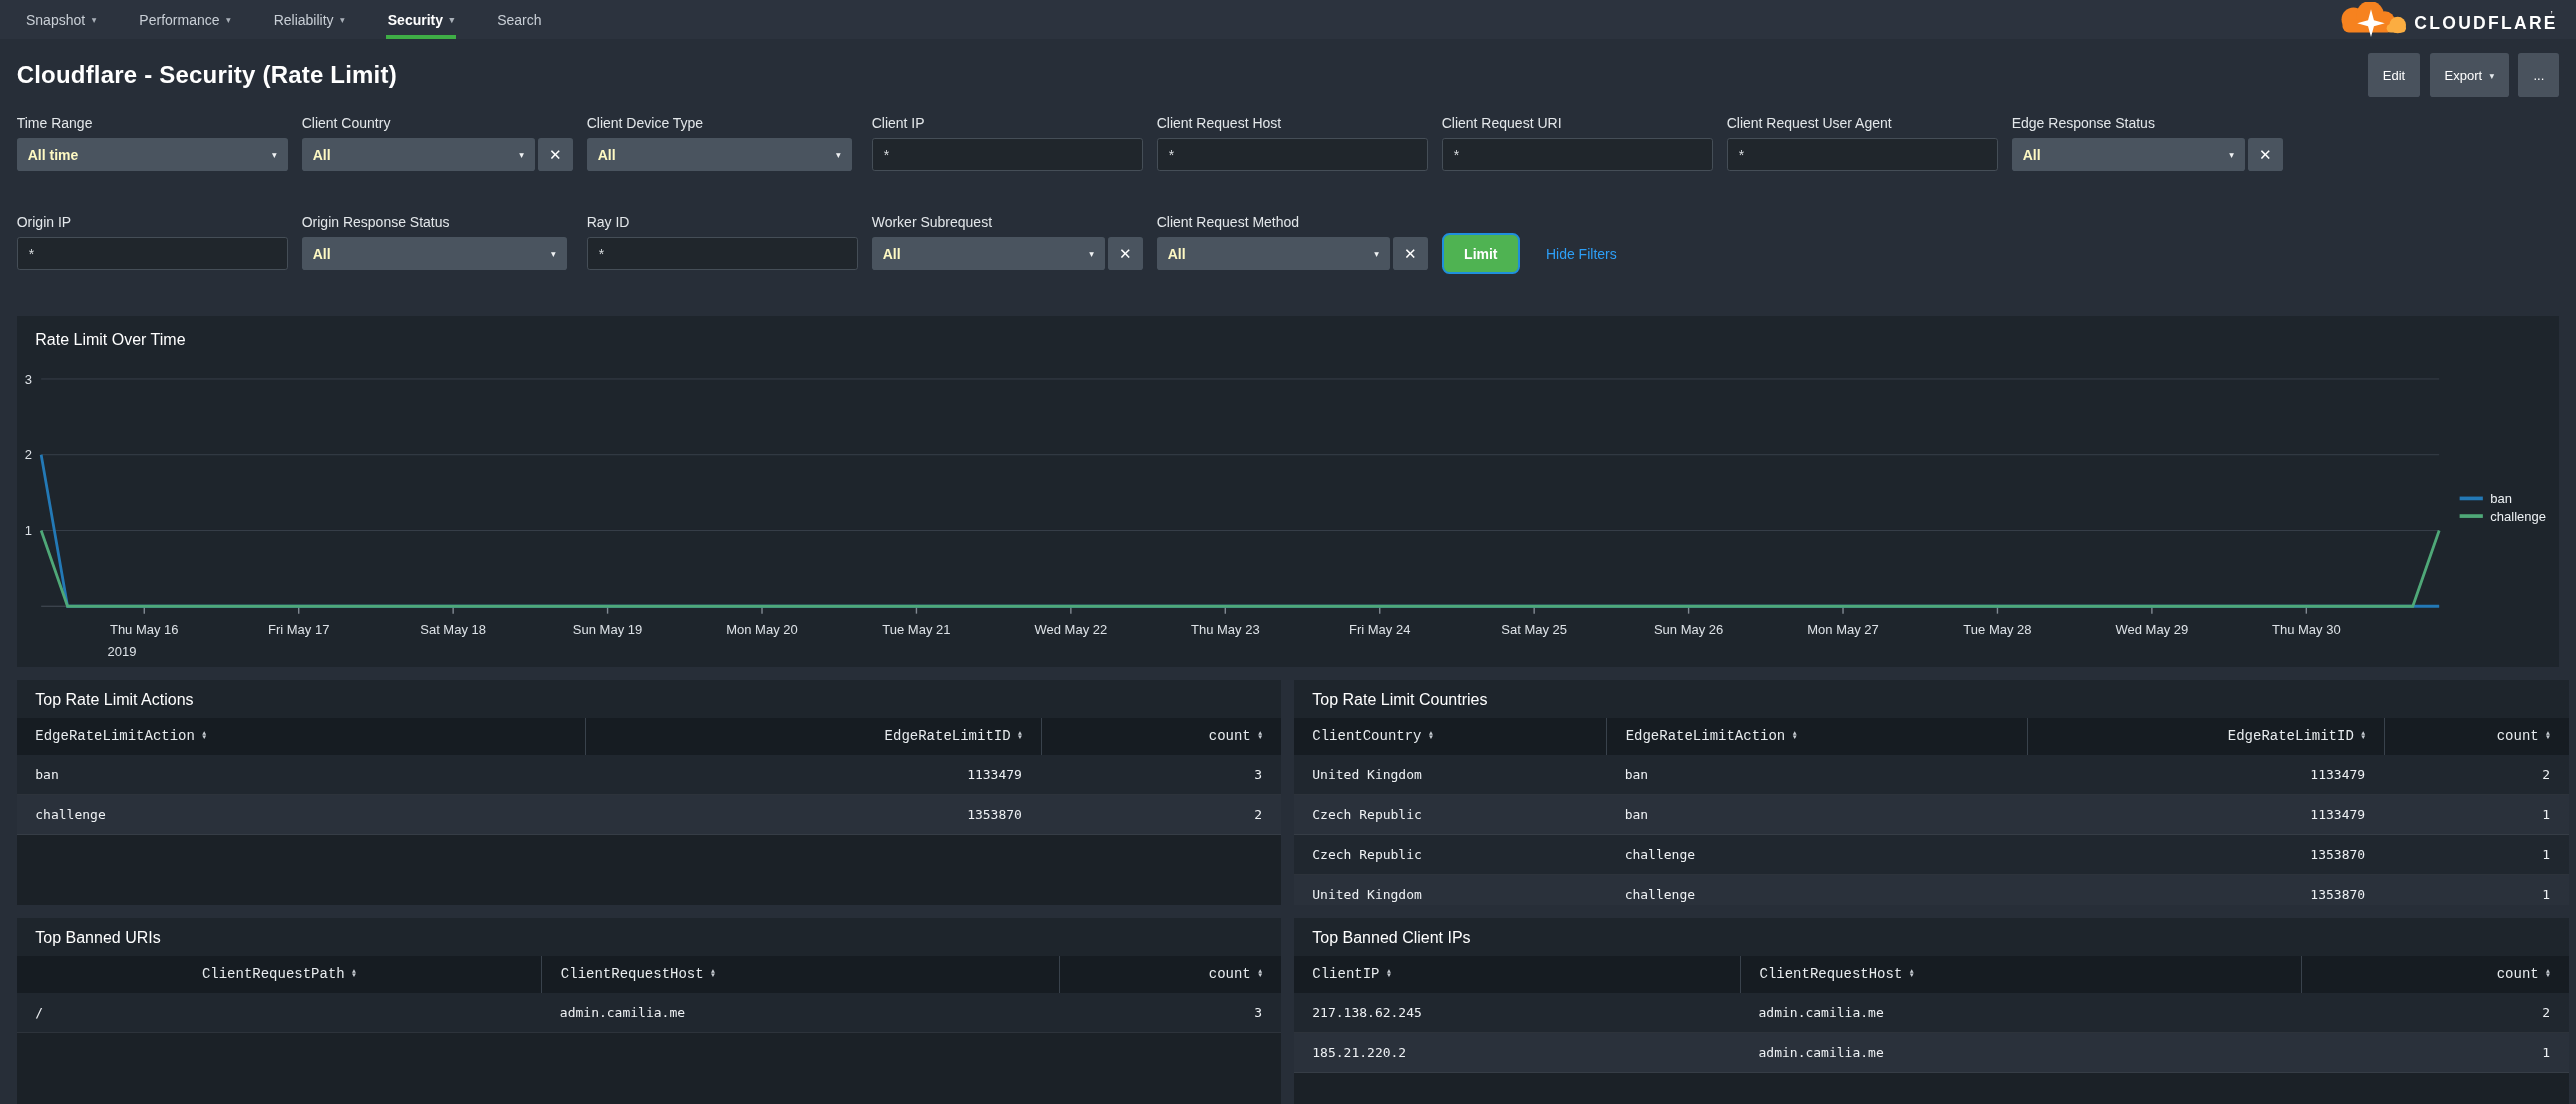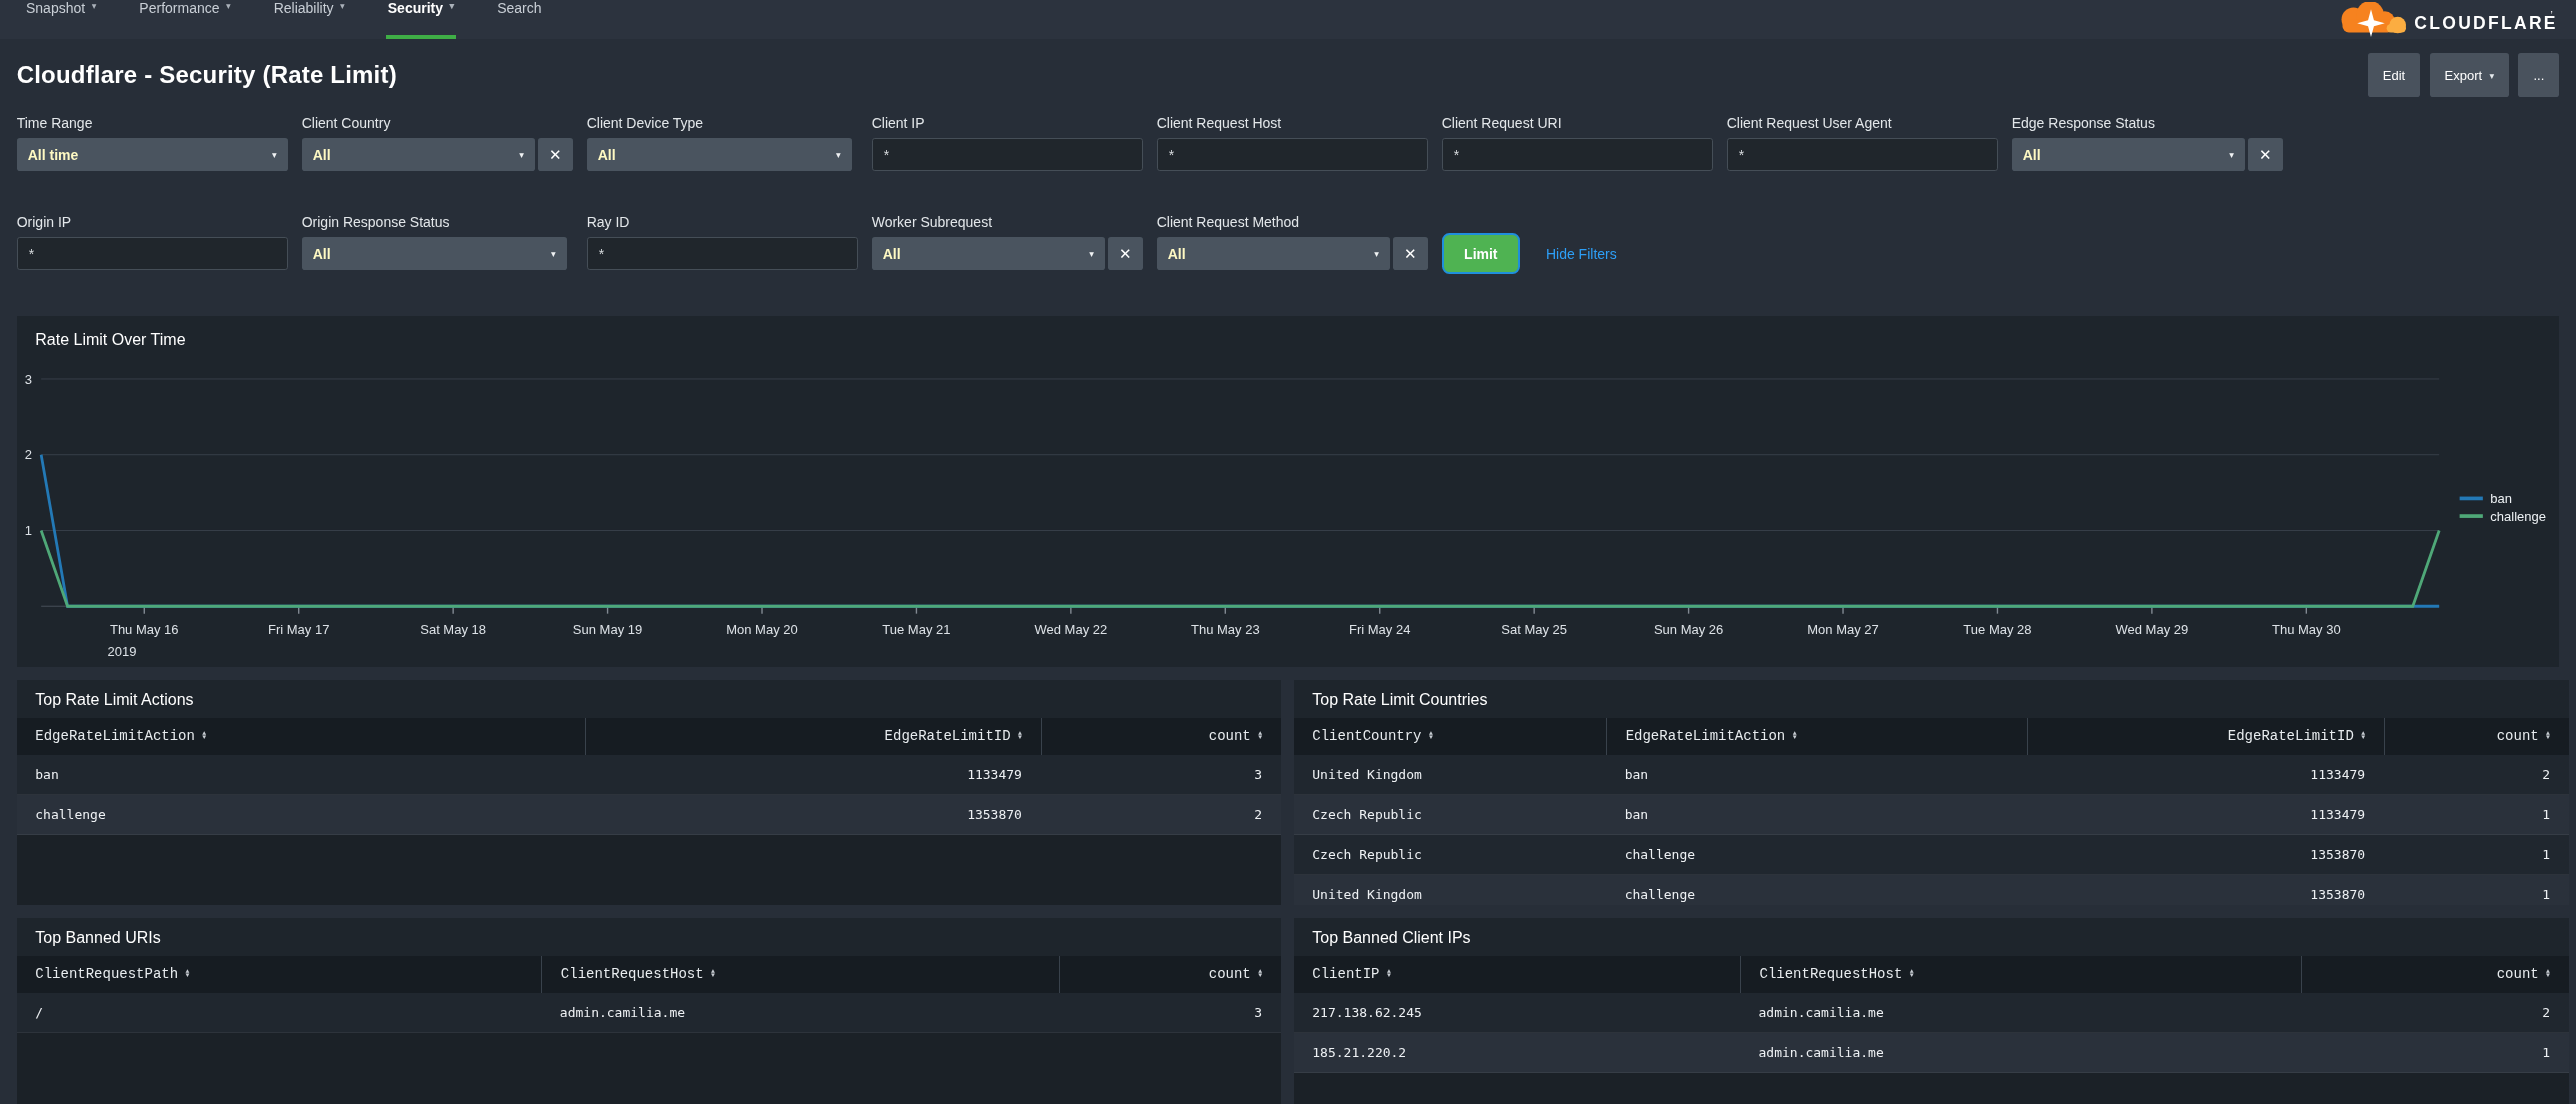--- a/index.html
+++ b/index.html
@@ -2,21 +2,21 @@
 <html style="font-size:15px"><head>
 <meta charset="utf-8">
 <style>
   html,body{margin:0;padding:0;background:#272e38;}
   .app{position:relative;width:2576px;height:1104px;overflow:hidden;background:#272e38;
        font-family:"Liberation Sans",sans-serif;color:#e6eaed;}
 
   
   .topnav{position:relative;height:39px;background:#2c333e;display:flex;align-items:stretch;}
   .nav-items{display:flex;align-items:stretch;padding-left:26px;gap:43px;}
-  .nav-item{position:relative;display:flex;font-size:14px;color:#c9cfd6;cursor:pointer;}
+  .nav-item{position:relative;display:flex;align-items:center;font-size:14px;color:#c9cfd6;cursor:pointer;}
   .nav-item .ncaret{font-size:9.3px;margin-left:6.5px;color:#aab1b9;}
   .nav-item.active{color:#ffffff;font-weight:bold;}
   .nav-item.active::after{content:"";position:absolute;left:-1.9px;right:-1.9px;bottom:0;height:3.7px;background:#3fae46;}
   .brand{position:absolute;right:15px;top:0;height:39px;display:flex;align-items:center;}
 
   
   .pagehead{height:72px;display:flex;align-items:center;justify-content:space-between;padding:0 16.7px;}
   .pagehead h1{margin:0;font-size:24px;font-weight:bold;color:#fff;letter-spacing:0.2px;}
   .head-actions{display:flex;gap:9.3px;}
   .hbtn{background:#49525d;border:none;border-radius:2.8px;color:#fff;font-size:13px;
@@ -385,21 +385,21 @@
           <div class="td" style="width: 24.5%;">United Kingdom</div>
           <div class="td" style="width: 33%;">challenge</div>
           <div class="td right" style="width: 28%;">1353870</div>
           <div class="td right" style="width: 14.5%;">1</div>
         </div>
         <div class="tfill"></div>
       </div>
       <div class="tpanel">
         <div class="ttitle">Top Banned URIs</div>
         <div class="thead">
-          <div class="th" style="width: 41.5%;">
+          <div class="th" style="width: 41.5%; justify-content: center;">
             <span>ClientRequestPath</span>
             <span class="sort">
               <span>▲</span>
               <span>▼</span>
             </span>
           </div>
           <div class="th" style="width: 41%;">
             <span>ClientRequestHost</span>
             <span class="sort">
               <span>▲</span>

